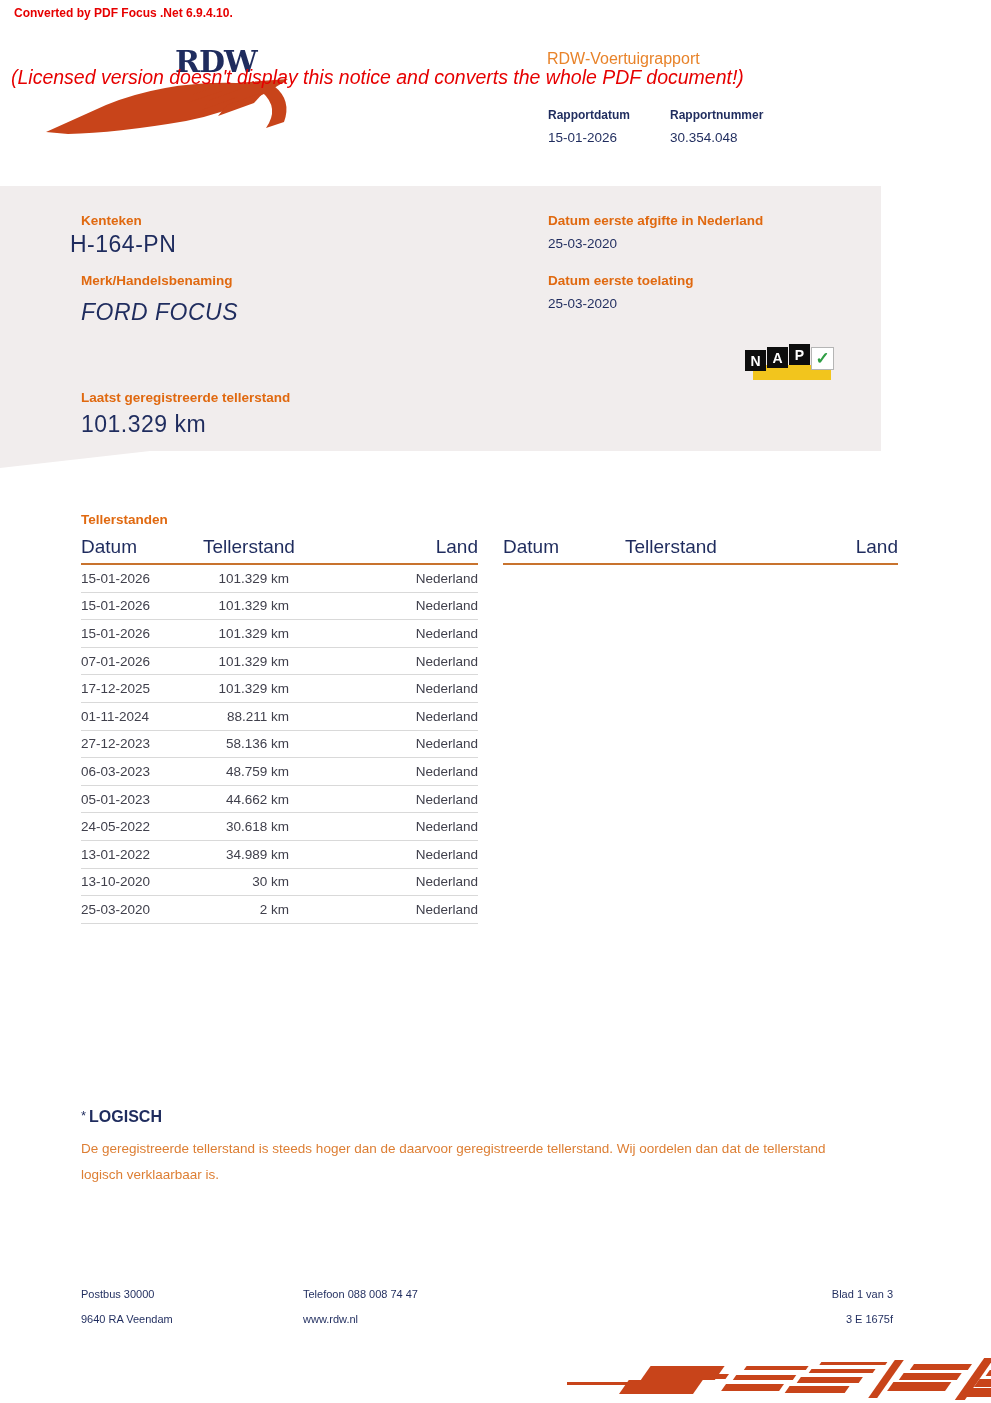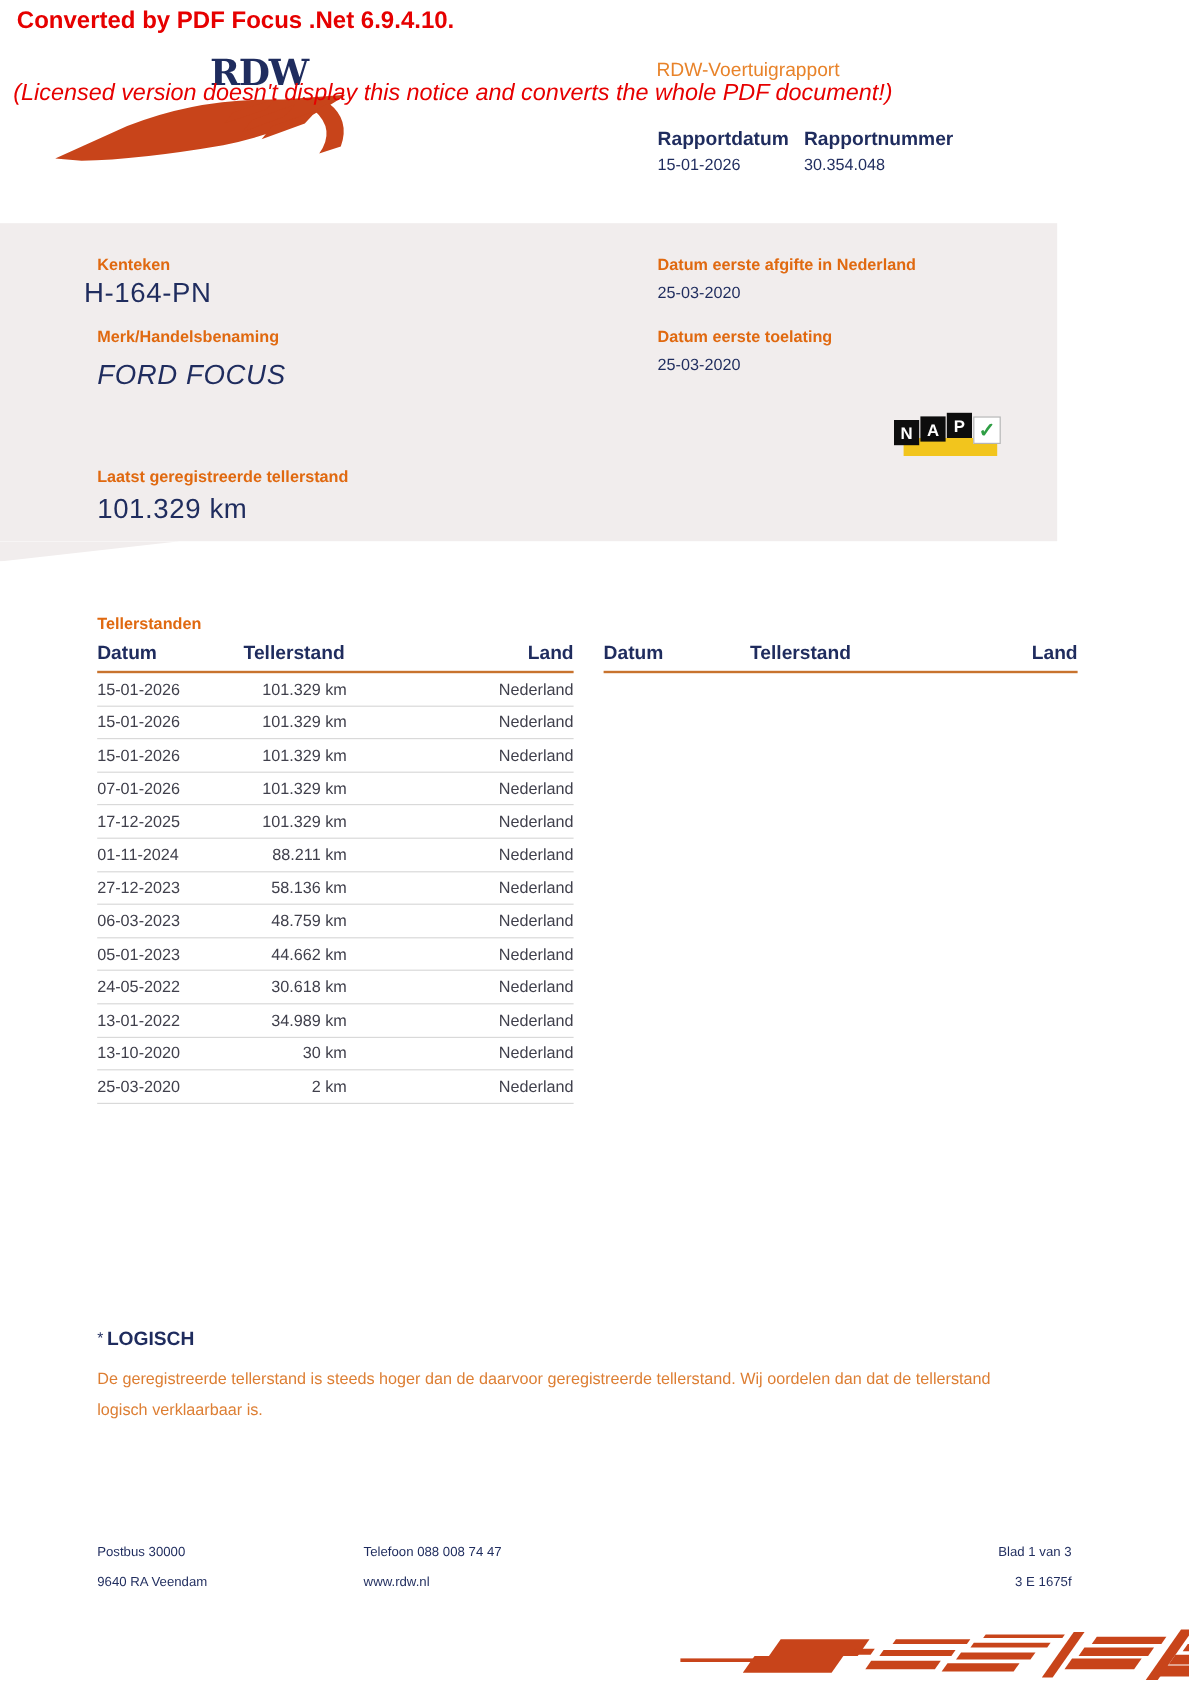--- a/index.html
+++ b/index.html
@@ -5,29 +5,29 @@
   html,body { margin:0; padding:0; background:#ffffff; }
   .page {
     position:relative; width:991px; height:1403px; margin:0 auto;
     background:#ffffff; overflow:hidden;
     font-family:"Liberation Sans", sans-serif;
     color:var(--navy);
   }
   .abs { position:absolute; }
 
   
-  .notice-bold  { left:14px; top:6px; font-size:20px; font-weight:bold; color:var(--red); white-space:nowrap; z-index:12; }
+  .notice-bold  { left:14px; top:6px; font-size:12px; font-weight:bold; color:var(--red); white-space:nowrap; z-index:12; }
   .notice-italic{ left:11px; top:66px; font-size:19.5px; font-style:italic; color:var(--red); white-space:nowrap; z-index:12; }
 
   
   .rdw-word { left:175px; top:44px; font-family:"DejaVu Serif", serif; font-weight:bold;
               font-size:30px; color:var(--navy); z-index:6; letter-spacing:-1px; }
   .flag-svg { left:34px; top:74px; width:305px; height:66px; z-index:4; }
   .doc-title { left:547px; top:50px; font-size:16px; color:var(--orange-title); z-index:3; white-space:nowrap; }
-  .meta-label { font-size:16px; font-weight:bold; color:var(--navy); white-space:nowrap; }
+  .meta-label { font-size:12px; font-weight:bold; color:var(--navy); white-space:nowrap; }
   .meta-value { font-size:13.5px; color:var(--navy); white-space:nowrap; }
   .rapportdatum-label { left:548px; top:108px; }
   .rapportnummer-label{ left:670px; top:108px; }
   .rapportdatum-value { left:548px; top:130px; }
   .rapportnummer-value{ left:670px; top:130px; }
 
   
   .panel { left:0; top:186px; width:881px; height:265px; background:var(--panel); }
   .panel-tail { left:0; top:451px; width:150px; height:17px; background:var(--panel);
                 clip-path:polygon(0 0, 100% 0, 0 100%); }
@@ -57,21 +57,21 @@
   .nap .chk { position:absolute; left:66px; top:5px; width:21px; height:21px; background:#ffffff;
               border:1px solid #b5b5b5; color:var(--check-green); font-weight:bold; font-size:17px;
               display:flex; align-items:center; justify-content:center; }
 
   
   .section-title { left:81px; top:512px; font-size:13.5px; font-weight:bold; color:var(--orange-label); }
   .tbl { position:absolute; top:536px; }
   .tbl-left  { left:81px;  width:397px; }
   .tbl-right { left:503px; width:395px; }
   .thead { display:flex; align-items:flex-start; padding-bottom:5px;
-           border-bottom:2px solid var(--underline); font-size:16px; font-weight:bold; color:var(--navy); }
+           border-bottom:2px solid var(--underline); font-size:19px; font-weight:normal; color:var(--navy); }
   .trow { display:flex; align-items:center; height:26.6px; border-bottom:1px solid var(--separator);
           font-size:13.5px; color:var(--table-text); }
   .c-datum { width:122px; text-align:left; }
   .c-teller { width:86px; }
   .thead .c-teller { text-align:left; }
   .trow  .c-teller { text-align:right; }
   .c-land { flex:1; text-align:right; }
 
   
   .footnote-title { left:81px; top:1108px; font-size:16px; font-weight:bold; color:var(--navy); }

